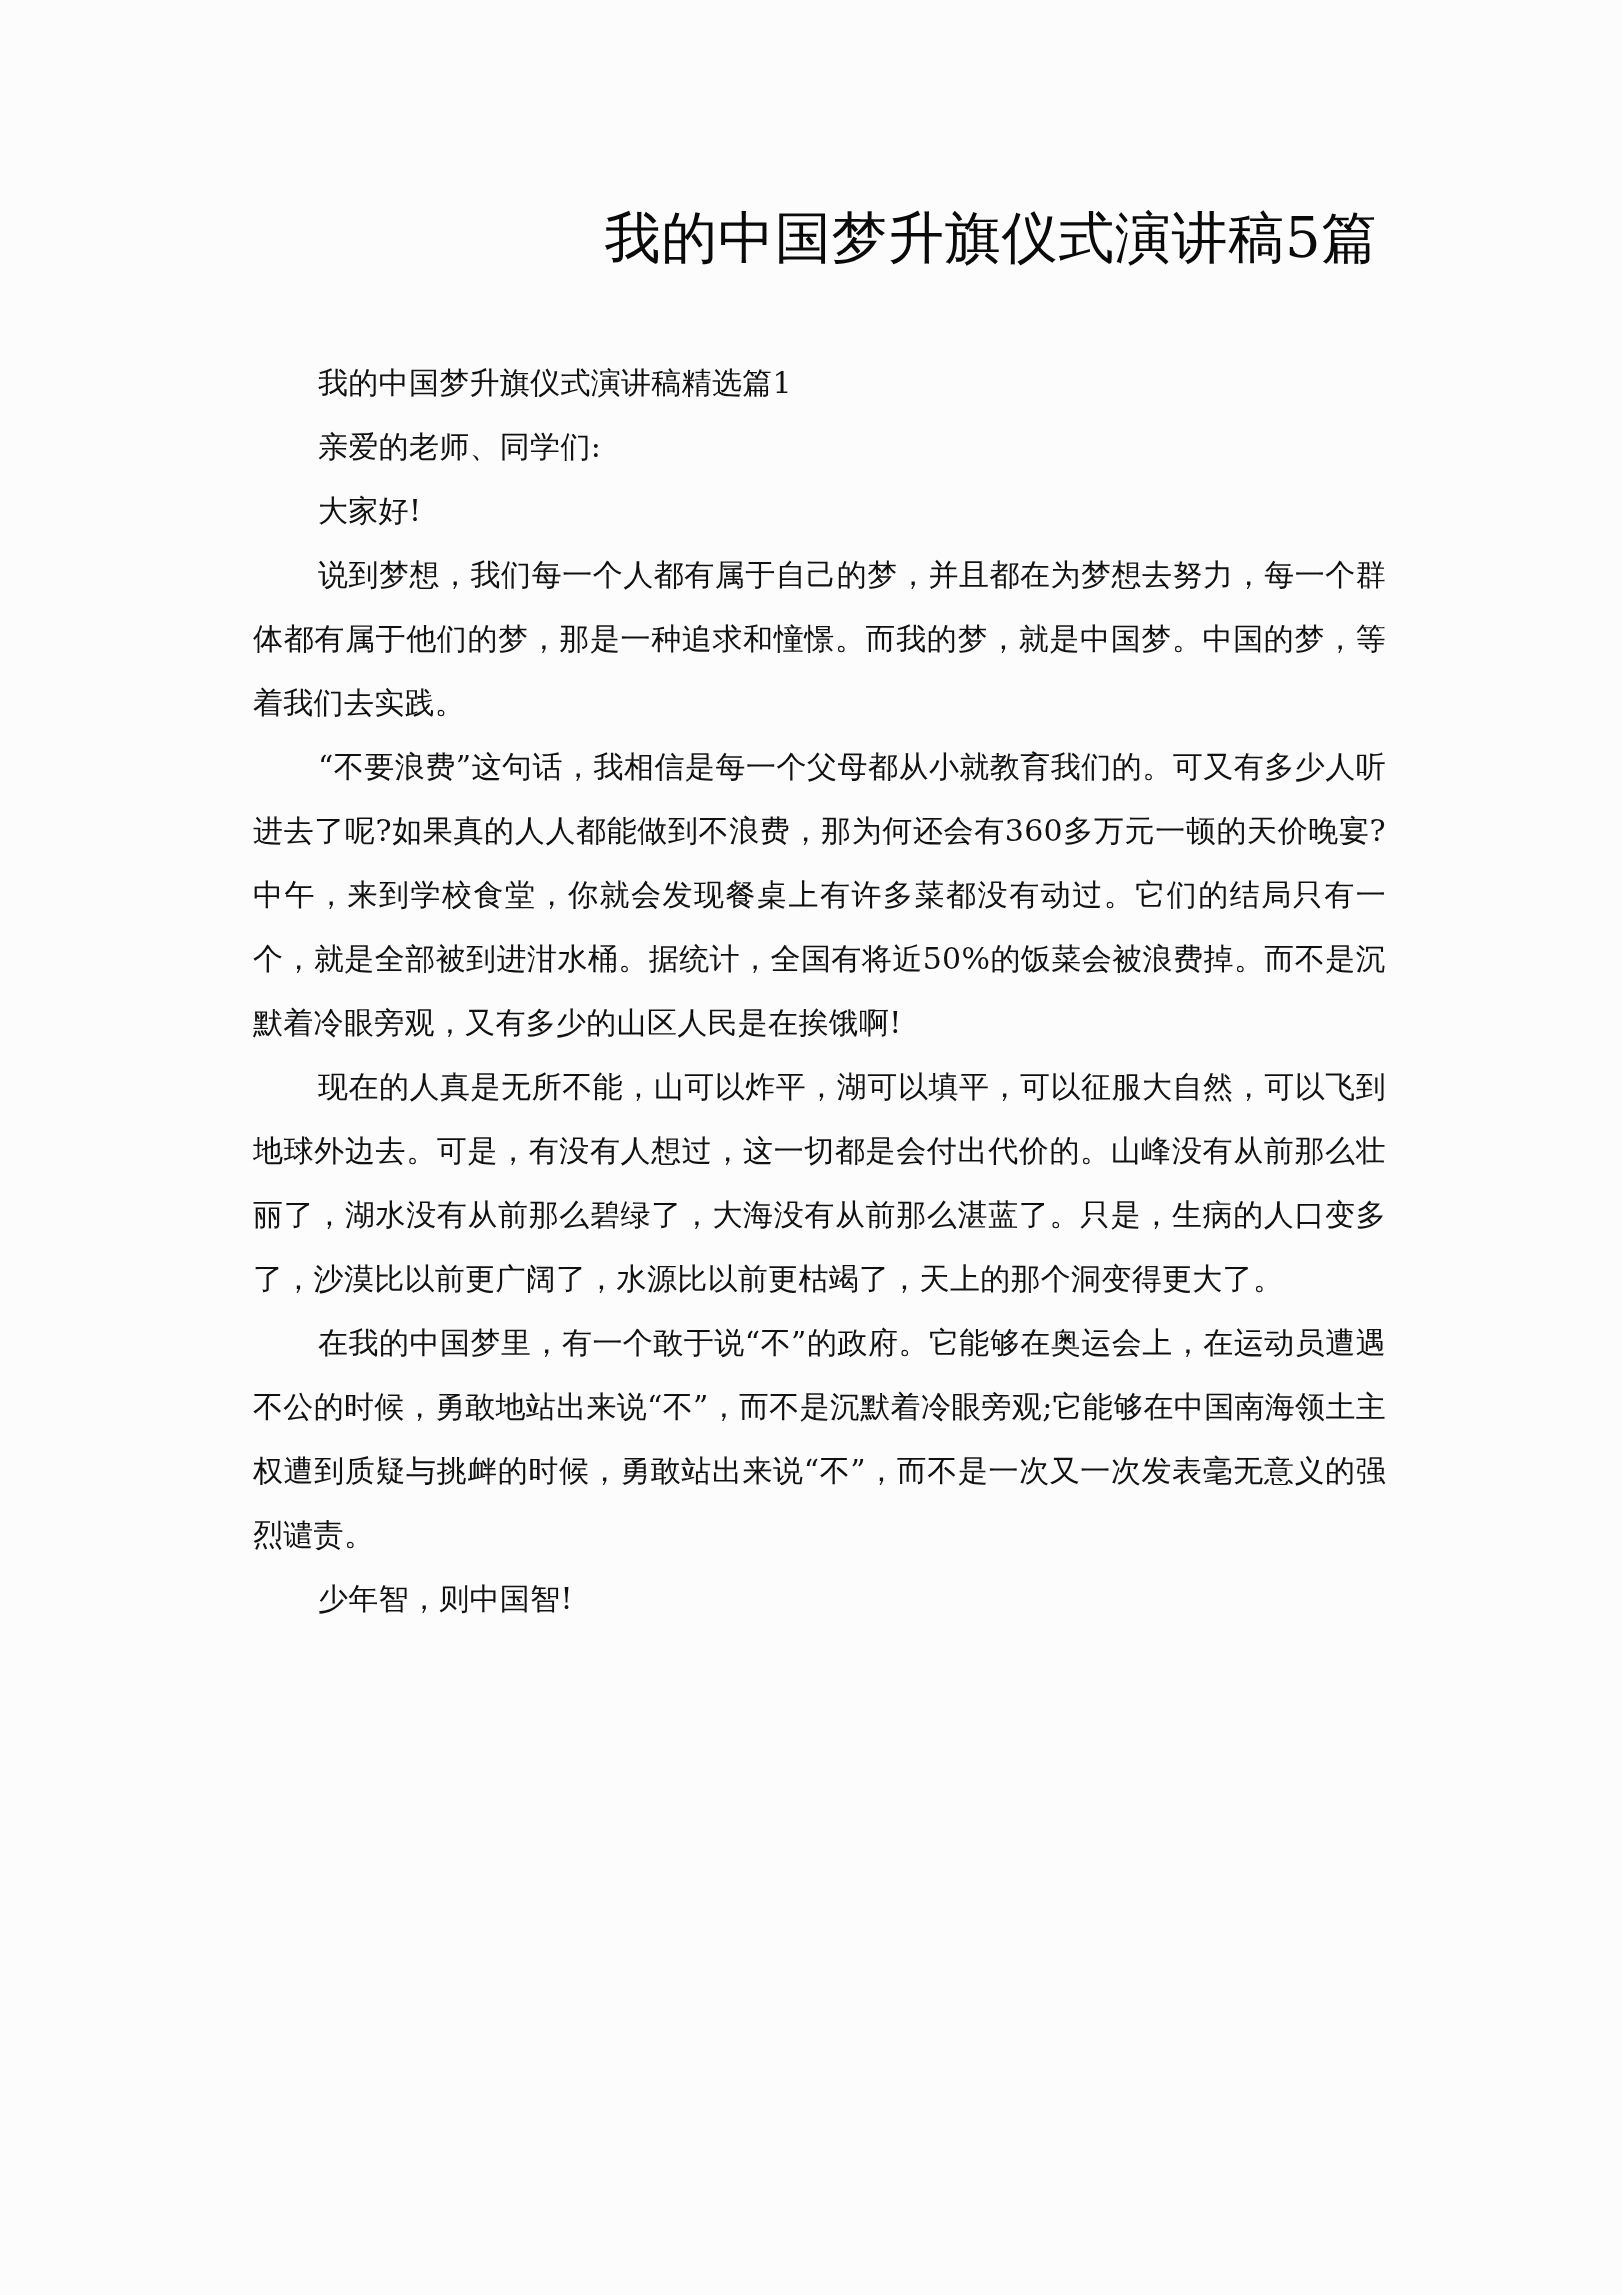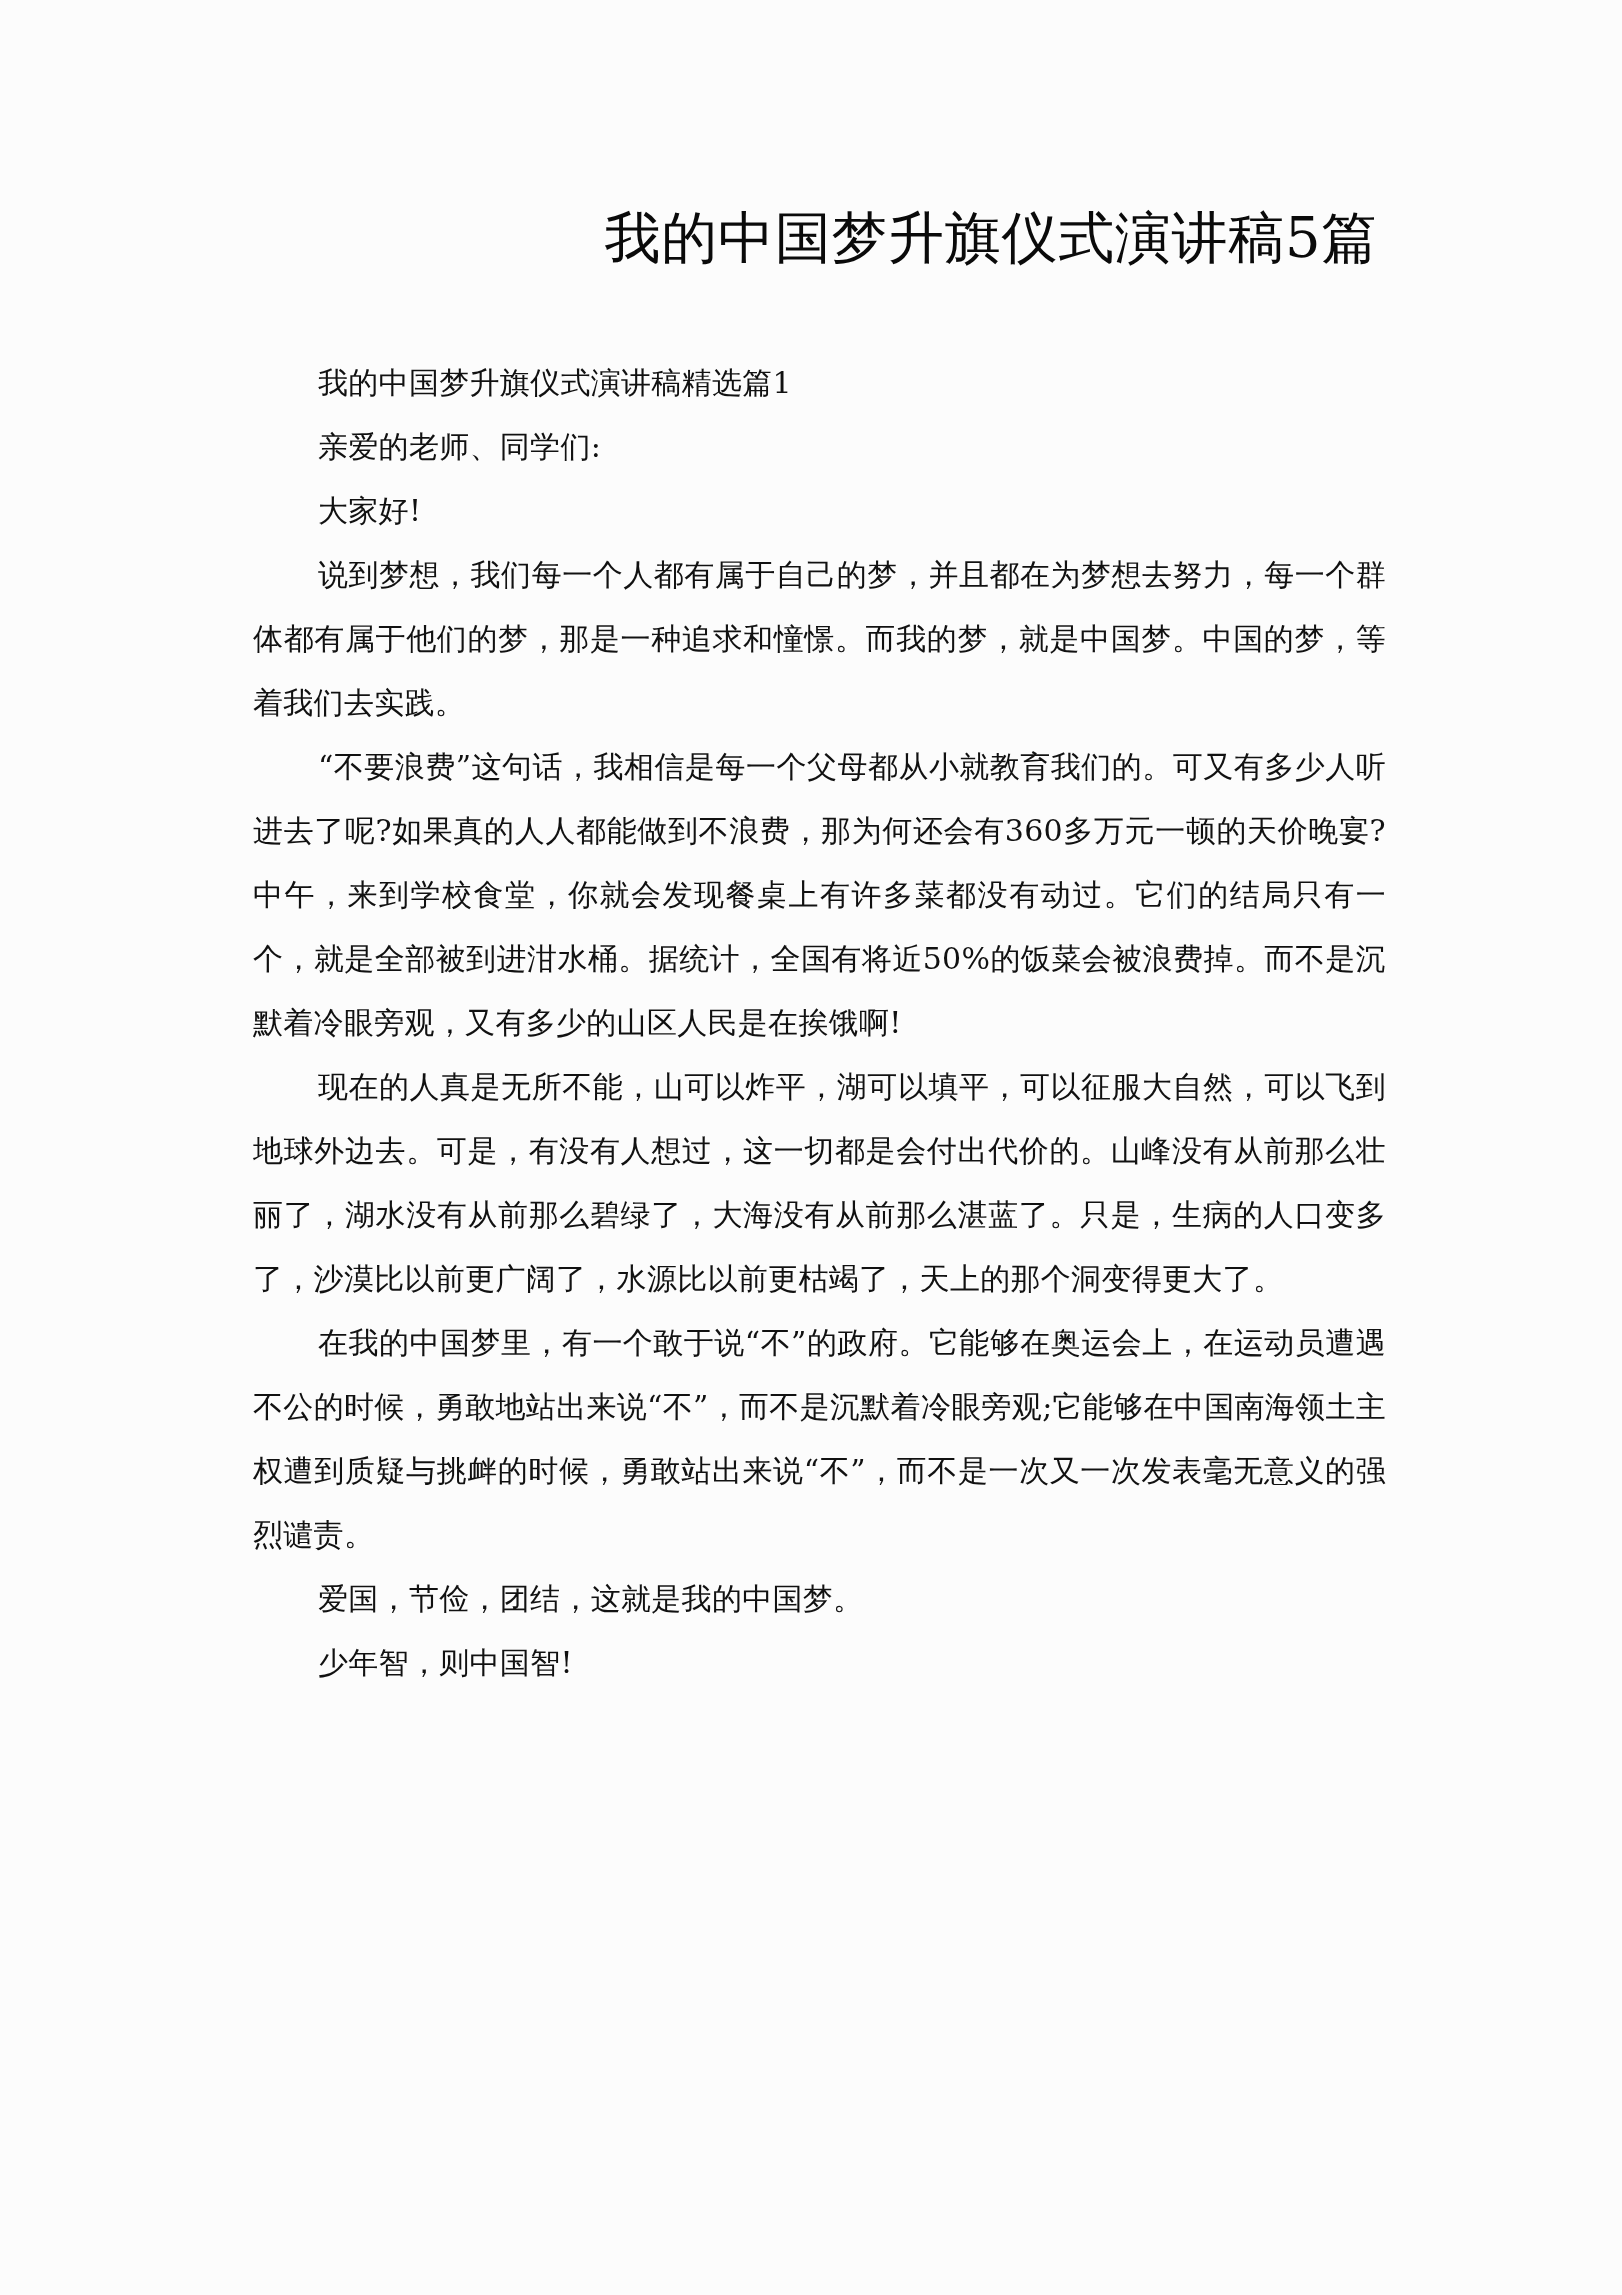--- a/index.html
+++ b/index.html
@@ -55,17 +55,16 @@
 <div class="page">
   <h1 class="doc-title">我的中国梦升旗仪式演讲稿5篇</h1>
   <div class="body">
     <p class="para">我的中国梦升旗仪式演讲稿精选篇1</p>
     <p class="para">亲爱的老师、同学们:</p>
     <p class="para">大家好!</p>
     <p class="para">说到梦想，我们每一个人都有属于自己的梦，并且都在为梦想去努力，每一个群体都有属于他们的梦，那是一种追求和憧憬。而我的梦，就是中国梦。中国的梦，等着我们去实践。</p>
     <p class="para">“不要浪费”这句话，我相信是每一个父母都从小就教育我们的。可又有多少人听进去了呢?如果真的人人都能做到不浪费，那为何还会有360多万元一顿的天价晚宴?中午，来到学校食堂，你就会发现餐桌上有许多菜都没有动过。它们的结局只有一个，就是全部被到进泔水桶。据统计，全国有将近50%的饭菜会被浪费掉。而不是沉默着冷眼旁观，又有多少的山区人民是在挨饿啊!</p>
     <p class="para">现在的人真是无所不能，山可以炸平，湖可以填平，可以征服大自然，可以飞到地球外边去。可是，有没有人想过，这一切都是会付出代价的。山峰没有从前那么壮丽了，湖水没有从前那么碧绿了，大海没有从前那么湛蓝了。只是，生病的人口变多了，沙漠比以前更广阔了，水源比以前更枯竭了，天上的那个洞变得更大了。</p>
     <p class="para">在我的中国梦里，有一个敢于说“不”的政府。它能够在奥运会上，在运动员遭遇不公的时候，勇敢地站出来说“不”，而不是沉默着冷眼旁观;它能够在中国南海领土主权遭到质疑与挑衅的时候，勇敢站出来说“不”，而不是一次又一次发表毫无意义的强烈谴责。</p>
-    <p class="para">爱国，节俭，团结，这就是我的中国梦。</p>
     <p class="para">少年智，则中国智!</p>
   </div>
 </div>
 
 
 </body></html>

